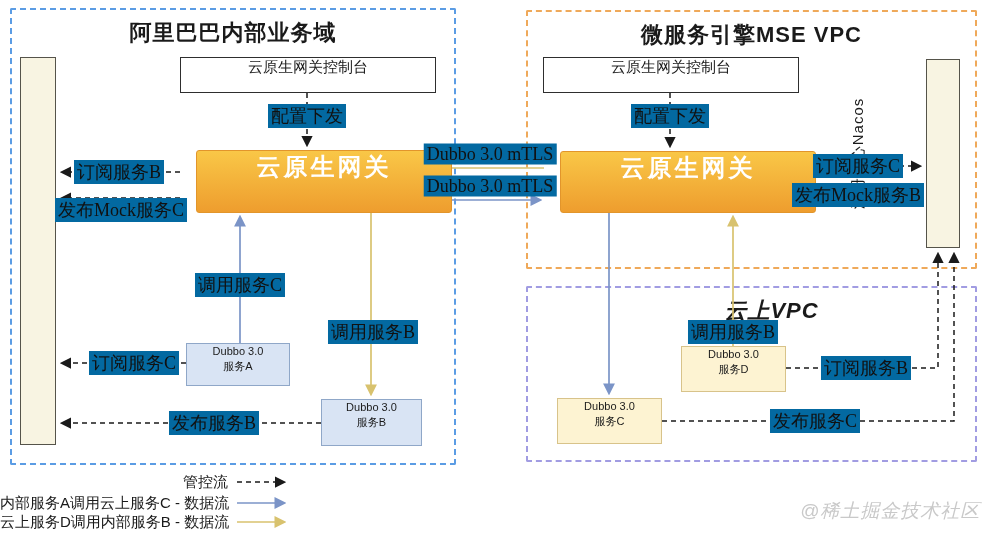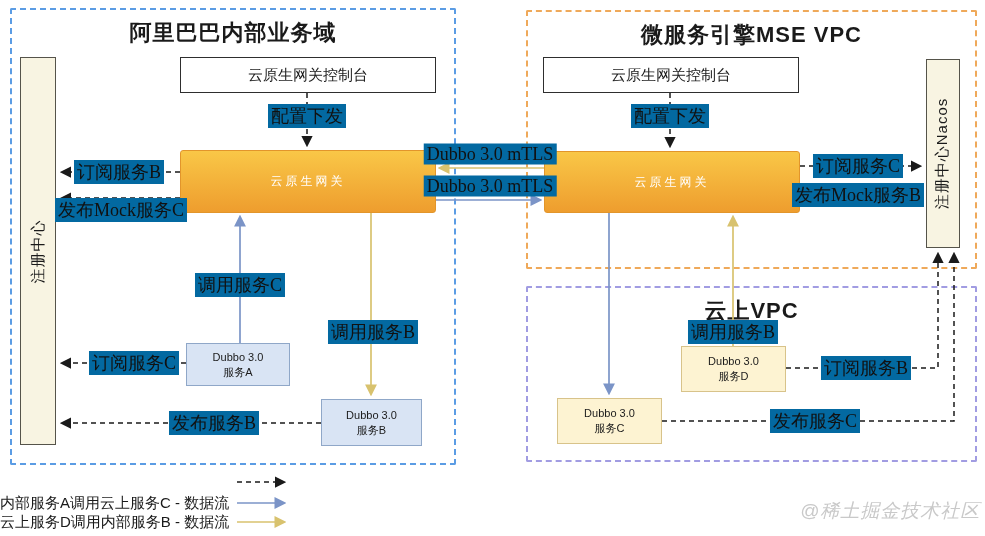--- a/index.html
+++ b/index.html
@@ -8,31 +8,31 @@
     font-family:"Liberation Sans","DejaVu Sans",sans-serif;color:#1a1a1a;
   }
   .region{position:absolute;border:2px dashed;border-radius:2px;}
   .region-internal{left:10px;top:8px;width:442px;height:453px;border-color:#5b9ce4;}
   .region-mse{left:526px;top:10px;width:447px;height:255px;border-color:#efa95a;}
   .region-cloud{left:526px;top:286px;width:447px;height:172px;border-color:#a19ce2;}
   .region-title{
     position:absolute;top:8px;left:50%;transform:translateX(-50%);
     font-size:22px;font-weight:600;white-space:nowrap;letter-spacing:1px;
   }
-  .region-cloud .region-title{}
+  .region-cloud .region-title{margin-left:20px;font-style:italic;}
   .wires{position:absolute;left:0;top:0;z-index:2;}
-  .node{position:absolute;display:flex;align-items:center;justify-content:center;
+  .node{position:absolute;display:flex;justify-content:center;
     text-align:center;box-sizing:border-box;z-index:3;}
   .console{background:#fff;border:1.5px solid #2e2e2e;font-size:15px;}
   .console-left{left:180px;top:57px;width:256px;height:36px;}
   .console-right{left:543px;top:57px;width:256px;height:36px;}
   .gateway{
     background:linear-gradient(180deg,#f9c747 0%,#ee9d2e 100%);
     border:1px solid #e2952b;border-radius:3px;color:#fff;
-    font-size:12px;font-weight:400;letter-spacing:3px;
+    font-size:24px;font-weight:700;letter-spacing:3px;margin-left:16px;
   }
   .gateway-left{left:180px;top:150px;width:256px;height:63px;}
   .gateway-right{left:544px;top:151px;width:256px;height:62px;}
   .registry{background:#f8f4e2;border:1.5px solid #55534a;}
   .registry-left{left:20px;top:57px;width:36px;height:388px;}
   .registry-right{left:926px;top:59px;width:34px;height:189px;}
   .vtext{transform:rotate(-90deg);white-space:nowrap;font-size:15px;letter-spacing:1px;}
   .service{font-size:11px;font-weight:500;line-height:1.35;}
   .service-blue{background:#d9e4f4;border:1.5px solid #8fa7c8;}
   .service-warm{background:#fdf3d2;border:1.5px solid #d8c38a;}
@@ -165,17 +165,18 @@
   <span class="flow-label" style="left:858px;top:166px">订阅服务C</span>
   <span class="flow-label" style="left:858px;top:195px">发布Mock服务B</span>
   <span class="flow-label" style="left:866px;top:368px">订阅服务B</span>
   <span class="flow-label" style="left:815px;top:421px">发布服务C</span>
   <span class="flow-label" style="left:490px;top:154px">Dubbo 3.0 mTLS</span>
   <span class="flow-label" style="left:490px;top:186px">Dubbo 3.0 mTLS</span>
   <span class="flow-label" style="left:240px;top:285px">调用服务C</span>
   <span class="flow-label" style="left:373px;top:332px">调用服务B</span>
   <span class="flow-label" style="left:733px;top:332px">调用服务B</span>
 
+  <div class="legend-label" style="top:473px">管控流</div>
   <div class="legend-label" style="top:494px">内部服务A调用云上服务C - 数据流</div>
   <div class="legend-label" style="top:513px">云上服务D调用内部服务B - 数据流</div>
 
   <div class="watermark">@稀土掘金技术社区</div>
 </div>
 
 </body></html>

